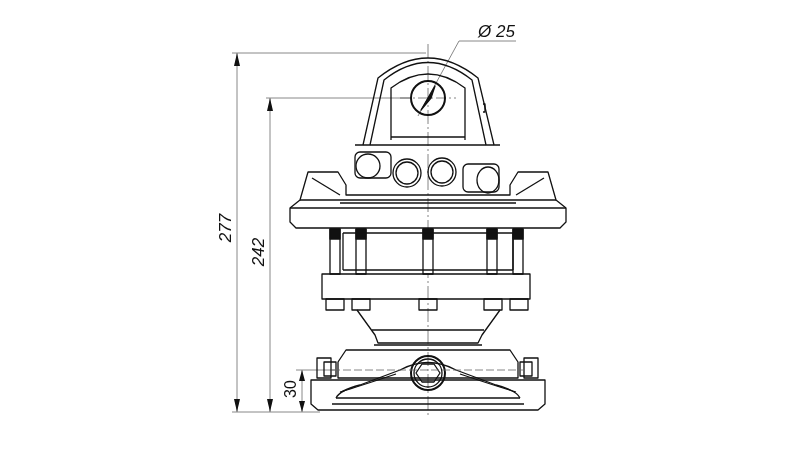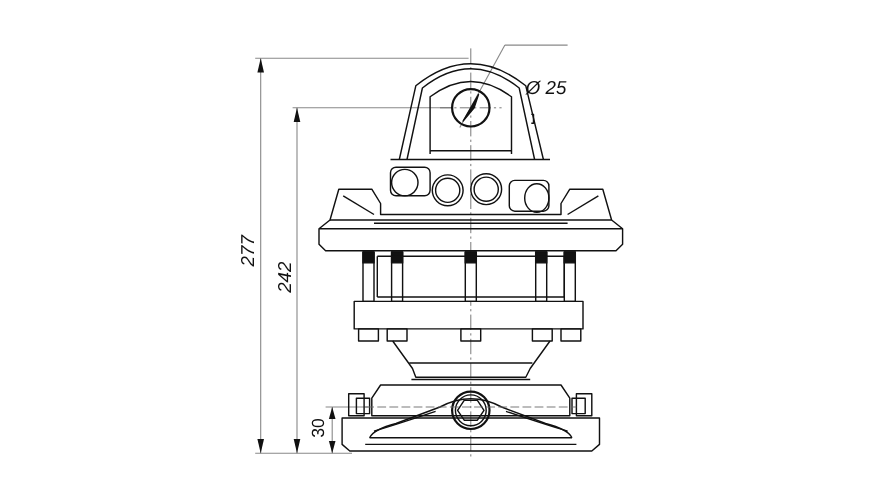--- a/index.html
+++ b/index.html
@@ -119,21 +119,21 @@
       <path d="M516,392 Q496,386 460,374"></path>
       <circle cx="428" cy="373" r="17" stroke-width="2"></circle>
       <circle cx="428" cy="373" r="14"></circle>
       <polygon points="422,364 434,364 440,373 434,382 422,382 416,373"></polygon>
       <line x1="332" y1="370" x2="524" y2="370" stroke="#666" stroke-width="0.8" stroke-dasharray="8,3"></line>
       <line x1="332" y1="404" x2="524" y2="404"></line>
     </g>
   </g>
 </svg>
 
-<div class="dim-label" style="left:478px; top:22px; font-size:17px;margin-top:48px;">
+<div class="dim-label" style="left:478px; top:22px; font-size:17px;">
   <span>Ø</span>
   <span>25</span>
 </div>
 
 <div class="dim-label rot" style="left:212px; top:218px; font-size:17px;">277</div>
 
 <div class="dim-label rot" style="left:245px; top:242px; font-size:17px;">242</div>
 
 <div class="dim-label rot" style="left:282px; top:380px; font-size:16px; font-style:normal;">30</div>
 

